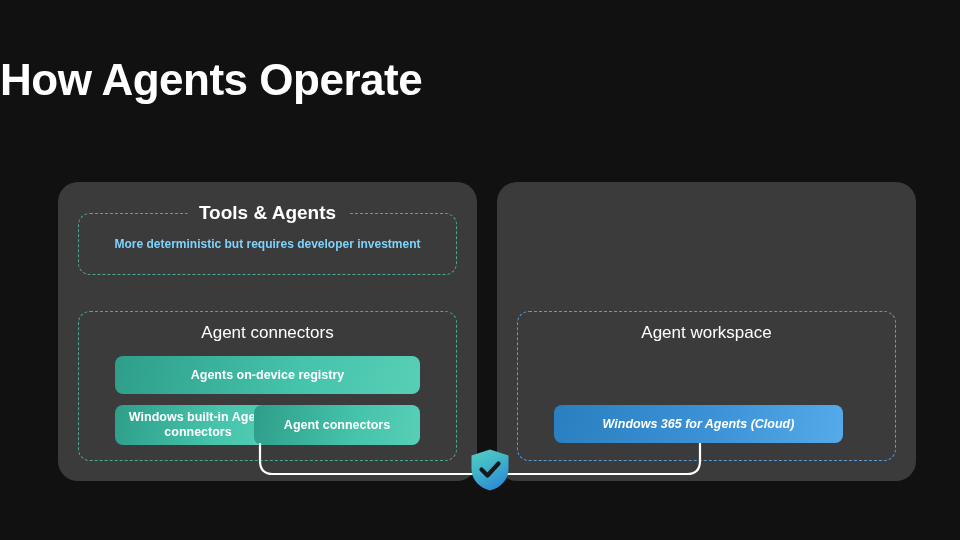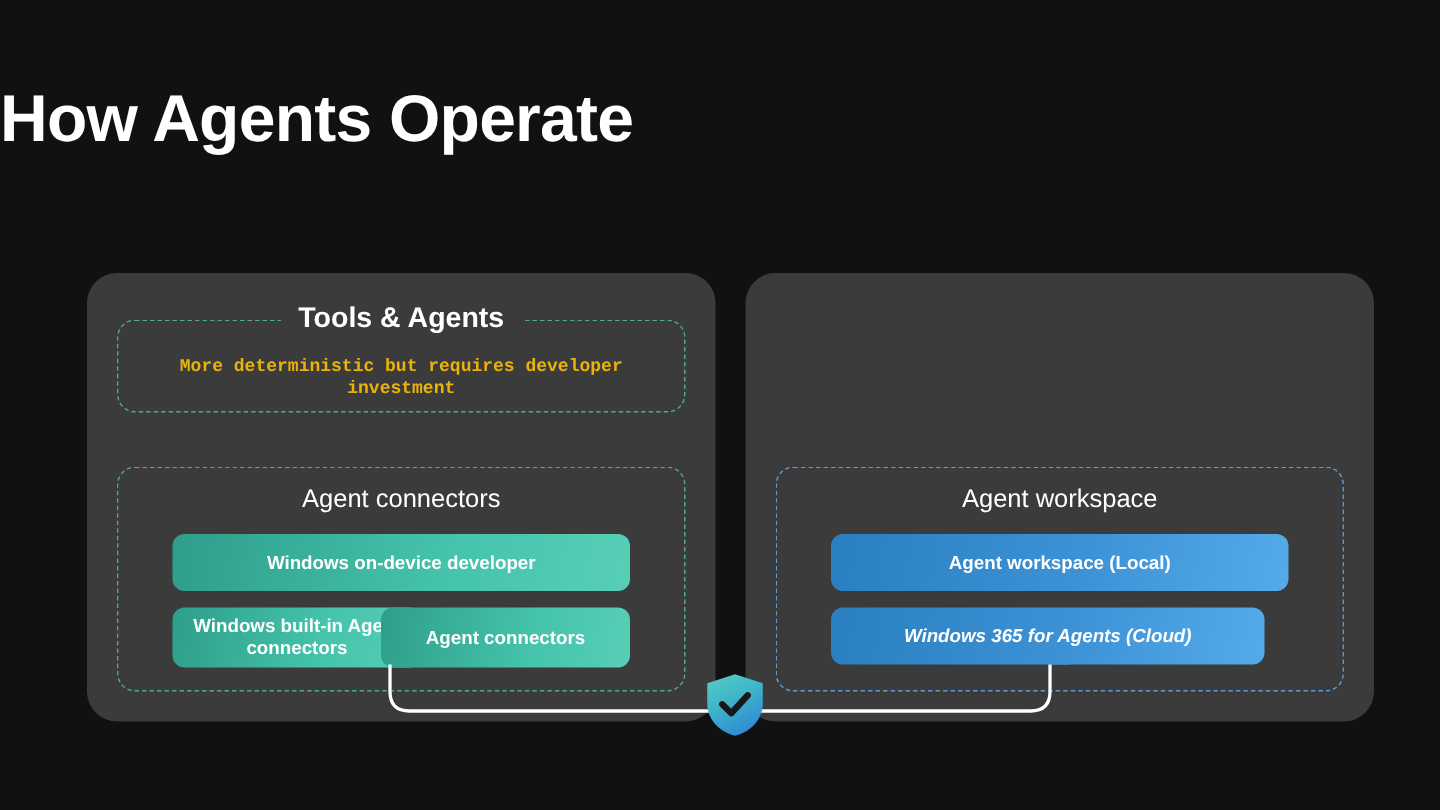--- a/index.html
+++ b/index.html
@@ -79,25 +79,24 @@
     white-space: nowrap;
     line-height: 26px;
   }
 
   .box-subtext {
     position: absolute;
     left: 14px;
     right: 14px;
     top: 23px;
     text-align: center;
-    color: #eab308;
+    color: #7dd3fc;
     font-size: 12px;
     font-weight: bold;
     line-height: 15px;
-    font-family: Liberation Mono, monospace;
   }
 
   
   .arrow-icon {
     position: absolute;
     top: 240px;
     left: 50%;
     transform: translateX(-50%);
     width: 21px;
     height: 21px;
@@ -207,21 +206,21 @@
     <svg width="14" height="14" viewBox="0 0 14 14" aria-hidden="true">
       <path d="M7 2 L7 8.2" stroke="#2b2b2b" stroke-width="1.9" stroke-linecap="round" fill="none"></path>
       <path d="M4.3 6.1 L7 9 L9.7 6.1" stroke="#2b2b2b" stroke-width="1.9" stroke-linecap="round" stroke-linejoin="round" fill="none"></path>
       <path d="M3.2 11.1 L10.8 11.1" stroke="#2b2b2b" stroke-width="1.9" stroke-linecap="round" fill="none"></path>
     </svg>
   </div>
 
   <div class="dashed-box box-bottom">
     <div class="section-heading">Agent connectors</div>
 
-    <div class="pill pill-teal pill-wide">Windows on-device developer</div>
+    <div class="pill pill-teal pill-wide">Agents on-device registry</div>
 
     <div class="pill pill-teal pill-half-left">Windows built-in Agent connectors</div>
 
     <div class="pill pill-teal pill-half-right">Agent connectors</div>
   </div>
 </div>
 
 <div class="panel panel-right">
 
 
@@ -229,21 +228,20 @@
     <svg width="14" height="14" viewBox="0 0 14 14" aria-hidden="true">
       <path d="M7 2 L7 8.2" stroke="#2b2b2b" stroke-width="1.9" stroke-linecap="round" fill="none"></path>
       <path d="M4.3 6.1 L7 9 L9.7 6.1" stroke="#2b2b2b" stroke-width="1.9" stroke-linecap="round" stroke-linejoin="round" fill="none"></path>
       <path d="M3.2 11.1 L10.8 11.1" stroke="#2b2b2b" stroke-width="1.9" stroke-linecap="round" fill="none"></path>
     </svg>
   </div>
 
   <div class="dashed-box box-bottom">
     <div class="section-heading">Agent workspace</div>
 
-    <div class="pill pill-blue pill-wide">Agent workspace (Local)</div>
 
     <div class="pill pill-blue pill-wide2">Windows 365 for Agents (Cloud)</div>
   </div>
 </div>
 
 <div class="bracket">
   <svg width="444" height="34" viewBox="0 0 444 34" aria-hidden="true">
     <path d="M2 0 L2 18 Q2 31 15 31 L429 31 Q442 31 442 18 L442 0" fill="none" stroke="#ffffff" stroke-width="2.2" stroke-linecap="round"></path>
   </svg>
 </div>

